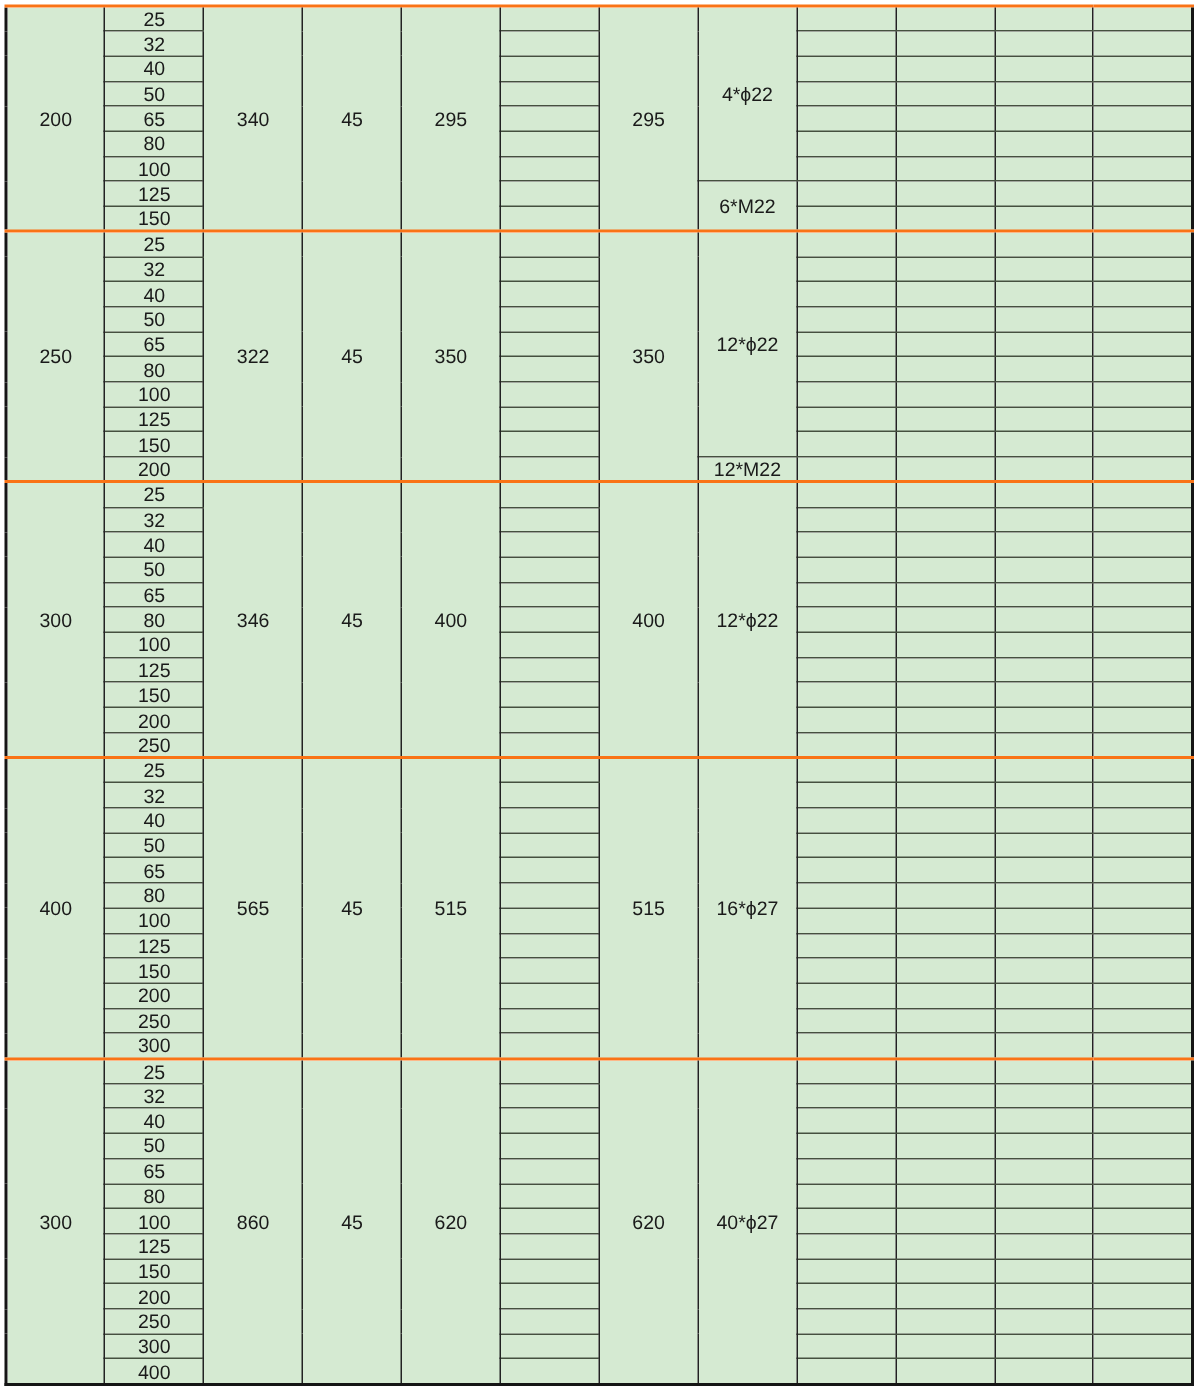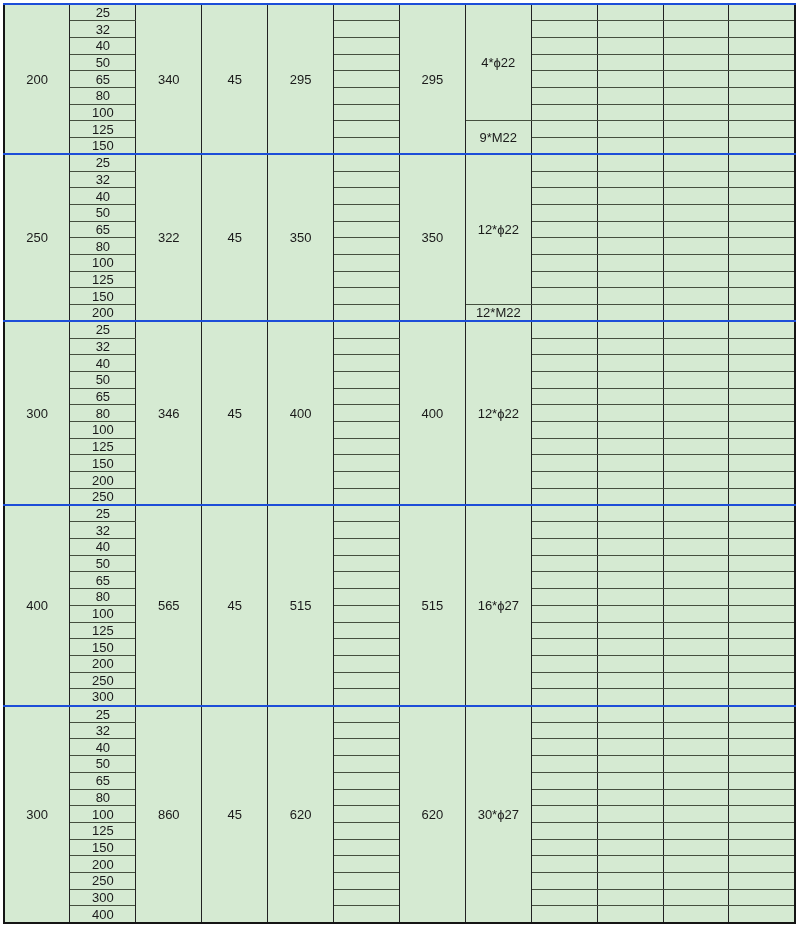--- a/index.html
+++ b/index.html
@@ -35,21 +35,21 @@
     overflow: hidden;
     font-size: 13px;
     line-height: 1;
     color: #1a1a1a;
     background: #d5ead2;
     border-left: 1px solid #222222;
     border-right: 1px solid #222222;
     border-top: 1px solid #45503f;
     border-bottom: 1px solid #45503f;
   }
-  table.dim-table tr.group-start td { border-top: 2px solid #1d4ed8; }
+  table.dim-table tr.group-start td { border-top: 2px solid #f97316; }
 </style>
 </head>
 <body>
 
 <div id="stage">
   <table class="dim-table">
     <colgroup>
       <col>
         <col>
         <col>
@@ -122,21 +122,21 @@
           <td>100</td>
           <td></td>
           <td></td>
           <td></td>
           <td></td>
           <td></td>
         </tr>
         <tr>
           <td>125</td>
           <td></td>
-          <td rowspan="2">9*M22</td>
+          <td rowspan="2">6*M22</td>
           <td></td>
           <td></td>
           <td></td>
           <td></td>
         </tr>
         <tr>
           <td>150</td>
           <td></td>
           <td></td>
           <td></td>
@@ -427,21 +427,21 @@
           <td></td>
         </tr>
         <tr class="group-start">
           <td rowspan="13">300</td>
           <td>25</td>
           <td rowspan="13">860</td>
           <td rowspan="13">45</td>
           <td rowspan="13">620</td>
           <td></td>
           <td rowspan="13">620</td>
-          <td rowspan="13">30*ϕ27</td>
+          <td rowspan="13">40*ϕ27</td>
           <td></td>
           <td></td>
           <td></td>
           <td></td>
         </tr>
         <tr>
           <td>32</td>
           <td></td>
           <td></td>
           <td></td>

